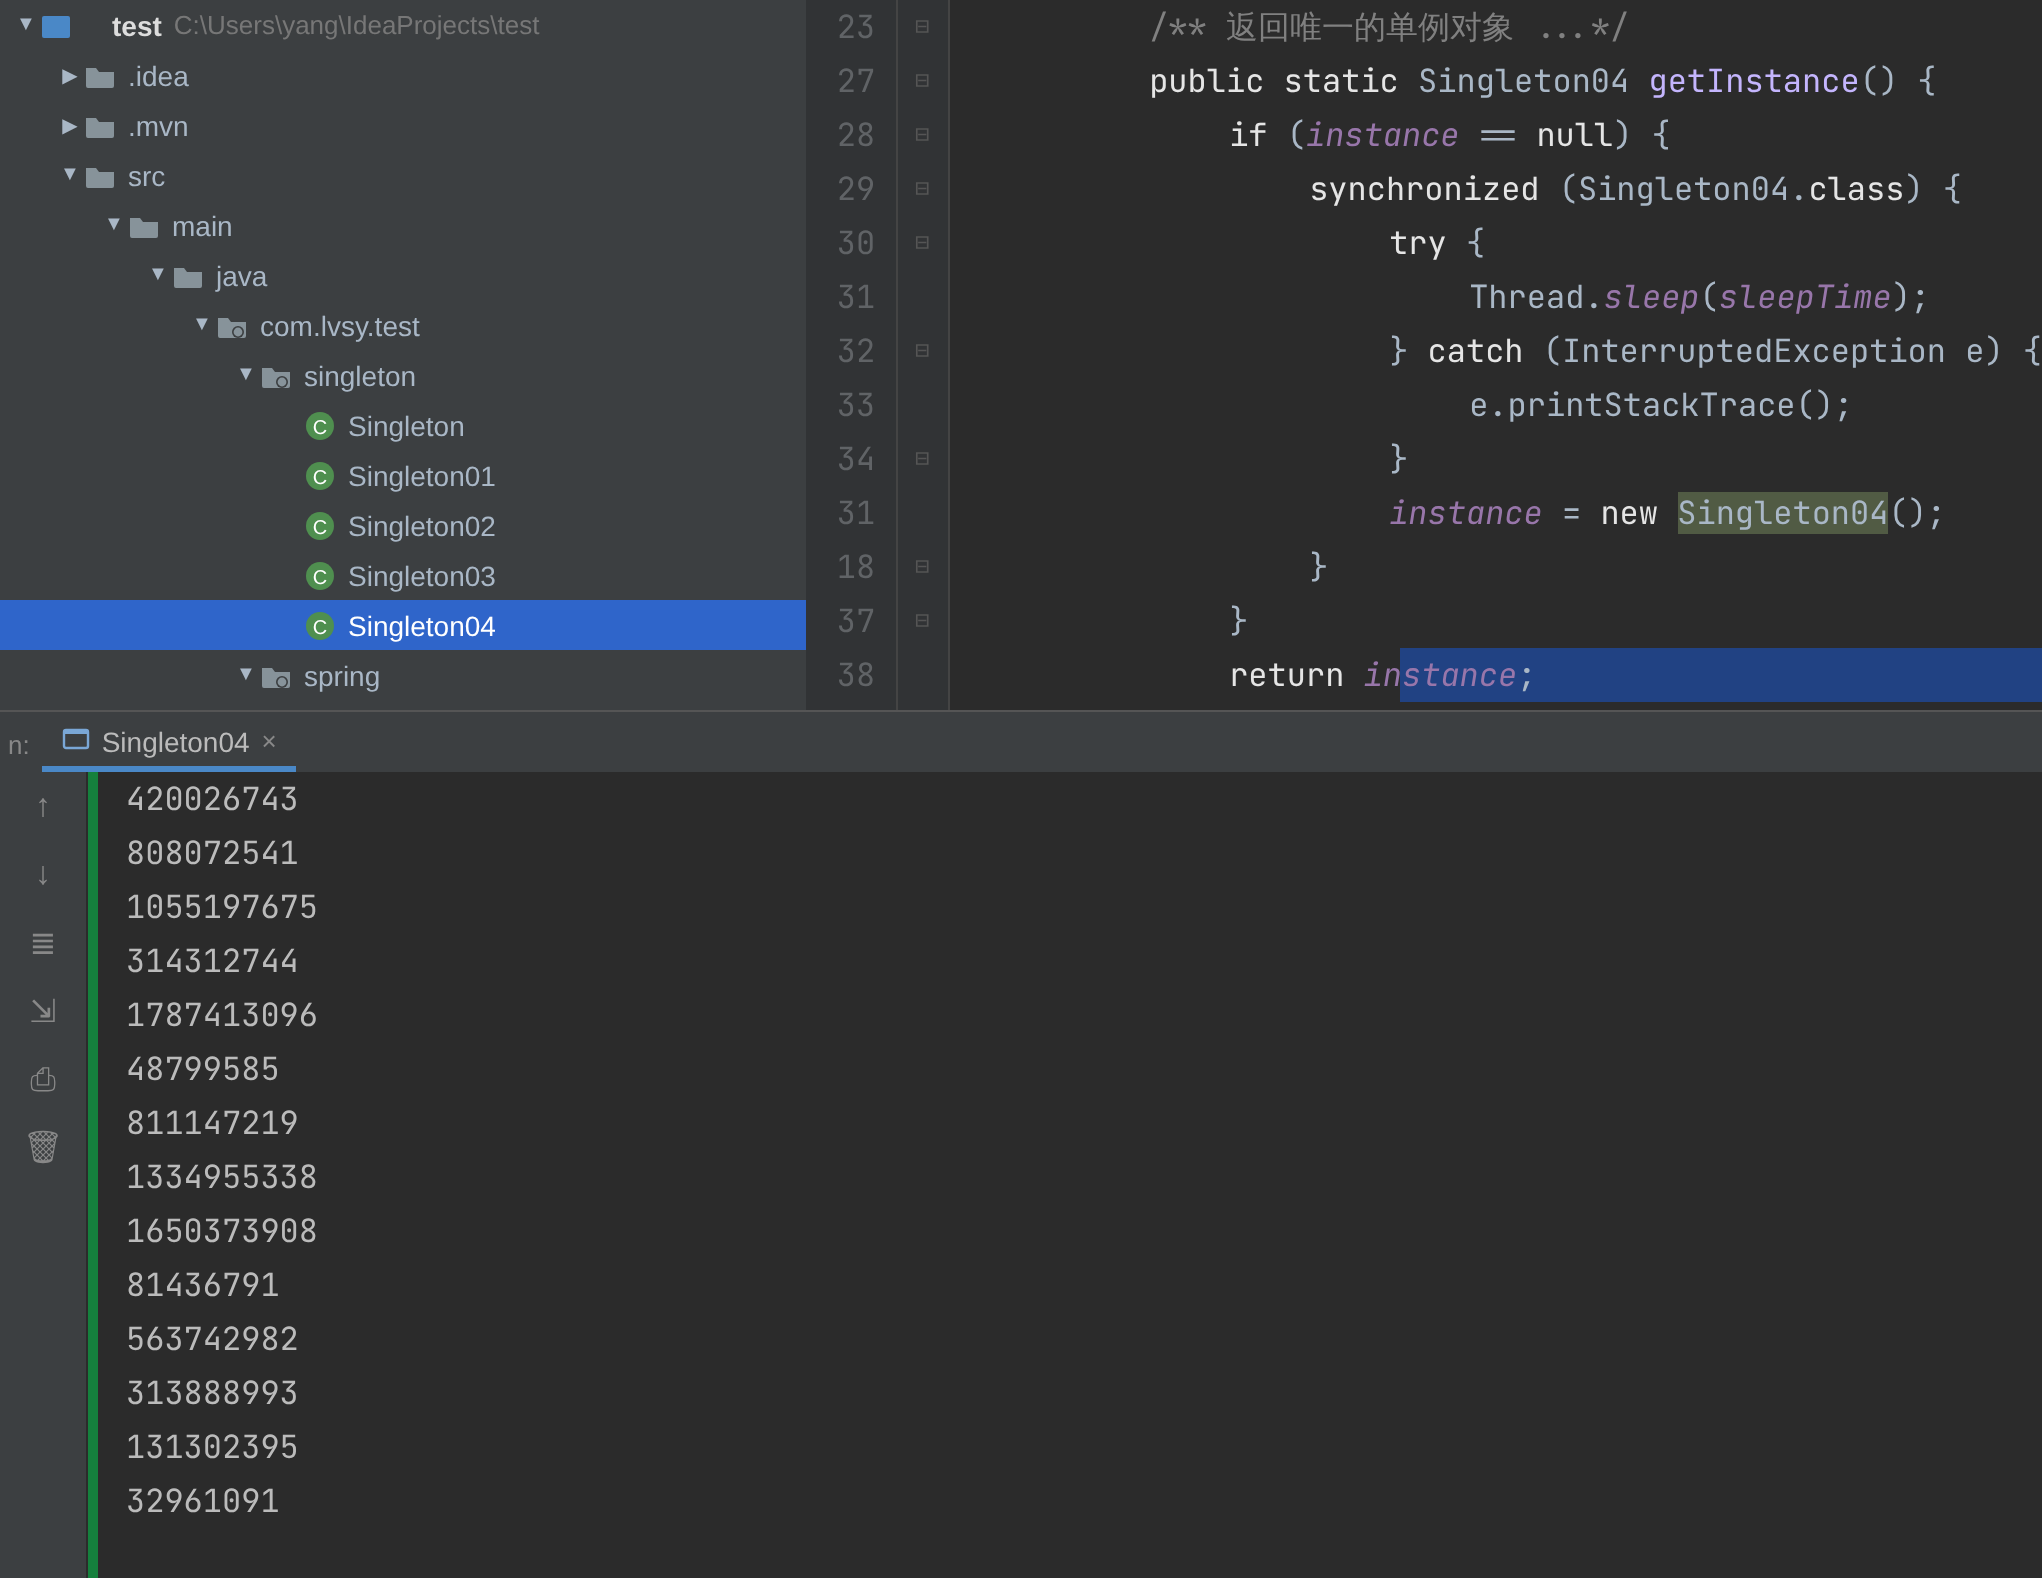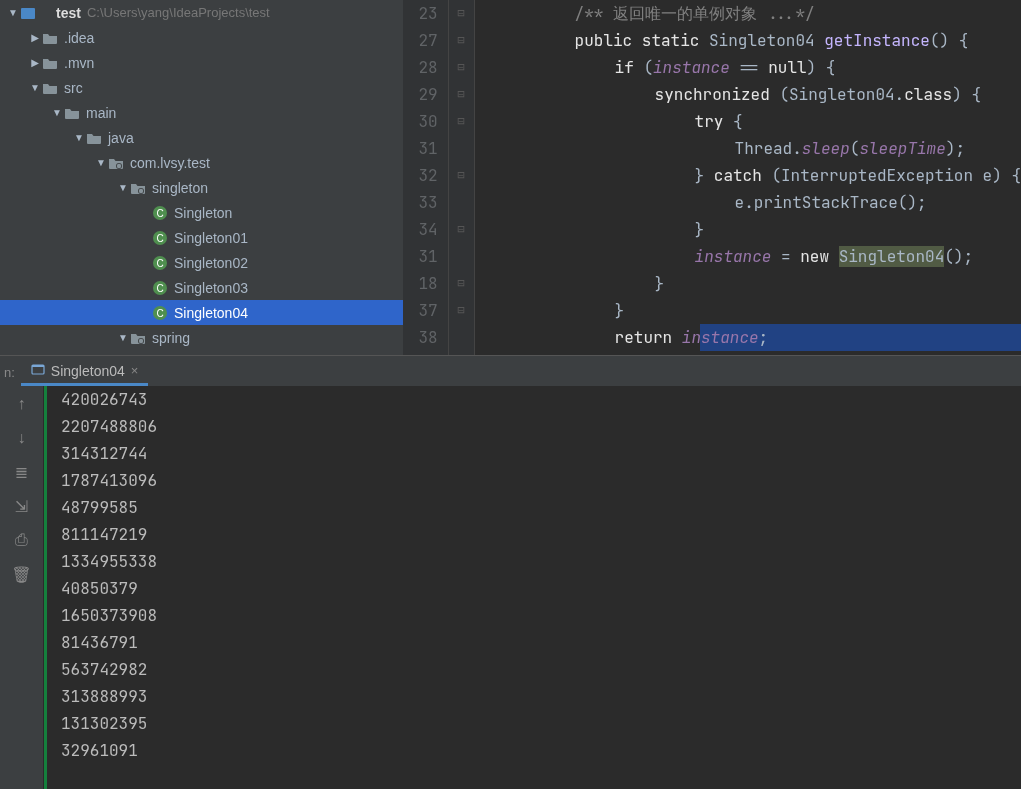--- a/index.html
+++ b/index.html
@@ -151,21 +151,21 @@
   cursor:pointer;
   font-size: 16px;
 }
 .console-output {
   flex: 1;
   font-family: "Consolas","JetBrains Mono",monospace;
   font-size: 16px;
   line-height: 27px;
   color: #bbbbbb;
   padding-left: 14px;
-  border-left: 3px solid #15803d;
+  border-left: 5px solid #15803d;
   overflow: hidden;
 }
 .console-output div { height: 27px; }
 .indent { display:inline-block; }
 </style>
 </head>
 <body>
 
 <div class="top-area">
 
@@ -365,27 +365,27 @@
     <div class="console-toolbar">
       <div class="tbtn">↑</div>
       <div class="tbtn">↓</div>
       <div class="tbtn">≣</div>
       <div class="tbtn">⇲</div>
       <div class="tbtn">⎙</div>
       <div class="tbtn">🗑</div>
     </div>
     <div class="console-output" id="console-out">
         <div>420026743</div>
-        <div>2207488806</div>
+        <div>808072541</div>
+        <div>1055197675</div>
         <div>314312744</div>
         <div>1787413096</div>
         <div>48799585</div>
         <div>811147219</div>
         <div>1334955338</div>
-        <div>40850379</div>
         <div>1650373908</div>
         <div>81436791</div>
         <div>563742982</div>
         <div>313888993</div>
         <div>131302395</div>
         <div>32961091</div>
       </div>
   </div>
 </div>
 

